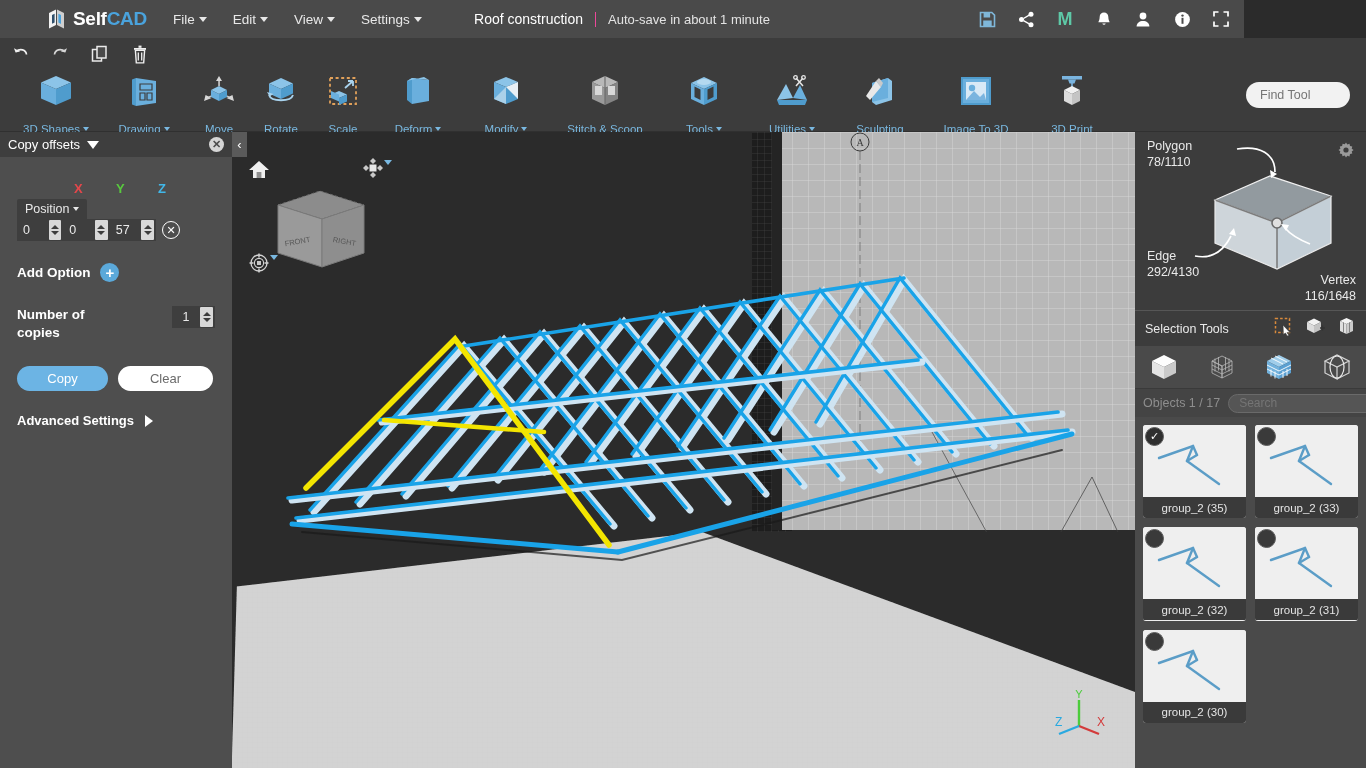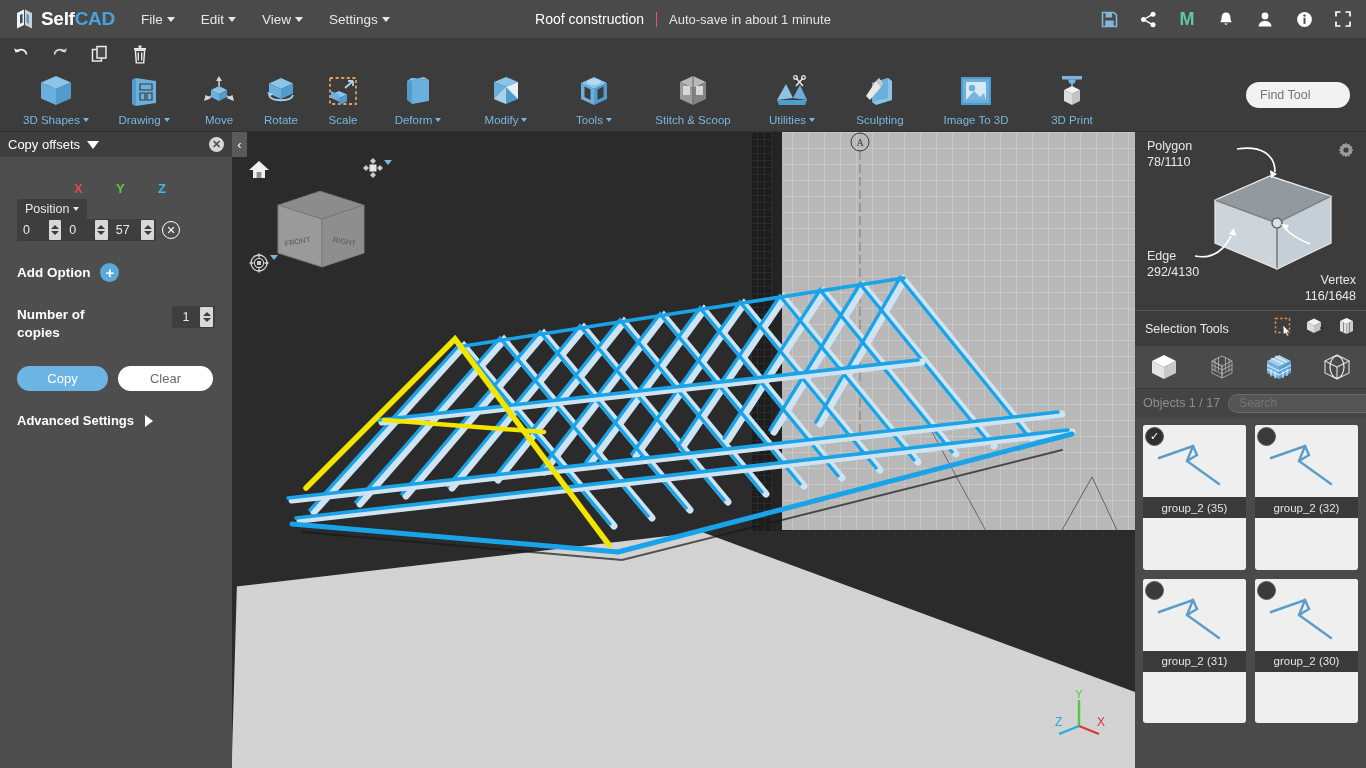--- a/index.html
+++ b/index.html
@@ -7,23 +7,23 @@
     width: 1366px; height: 768px;
     background: #2b2b2b;
     font-family: "Liberation Sans", sans-serif;
     overflow: hidden;
     -webkit-font-smoothing: antialiased;
   }
   #app { position: relative; width: 1366px; height: 768px; }
 
   
   .topbar {
-    position: absolute; left: 0; top: 0; width: 1366px; height: 38px;
+    position: absolute; left: 0; top: 0; width: 1244px; height: 38px;
     background: #4a4a4a;
-    display: flex; align-items: center;
+    display: flex; align-items: center; padding-left: 32px;
   }
   .logo-wrap { display: flex; align-items: center; margin-left: 15px; }
   .logo-mark {
     width: 22px; height: 22px; margin-right: 4px; position: relative;
   }
   .logo-text { font-size: 19px; font-weight: bold; color: #ffffff; letter-spacing: -0.3px; }
   .logo-text .cad { color: #4aa3dd; }
   .menu-items { display: flex; align-items: center; margin-left: 26px; gap: 26px; }
   .menu-item {
     font-size: 13.5px; color: #e8e8e8; cursor: pointer;
@@ -65,21 +65,21 @@
   }
   .tool {
     width: 62px; height: 62px; display: flex; flex-direction: column;
     align-items: center; justify-content: flex-start; cursor: pointer;
     padding-top: 4px; position: relative;
   }
   .tool.wide { width: 88px; }
   .tool .ic { height: 34px; display:flex; align-items:center; justify-content:center; }
   .tool .lbl {
     font-size: 11.5px; color: #79b8e0; white-space: nowrap;
-    display: flex; align-items: center; gap: 3px; margin-top: 6px;
+    display: flex; align-items: center; gap: 3px; margin-top: 15px;
   }
   .caret-sm {
     width: 0; height: 0; border-left: 3.5px solid transparent;
     border-right: 3.5px solid transparent; border-top: 4.5px solid #79b8e0;
   }
   .find-tool {
     position: absolute; right: 16px; top: 12px; width: 104px; height: 26px;
     background: #f2f2f2; border-radius: 13px; border: none;
     font-size: 12.5px; color: #9b9b9b; padding: 0 14px;
     font-family: "Liberation Sans", sans-serif; outline: none;
@@ -455,48 +455,48 @@
             <path d="M18 13 L30 8 L30 25 Z" fill="#e8eff5"></path>
             <path d="M6 25 L18 13 L18 30 Z" fill="#bcd9ec" opacity="0.8"></path>
           </svg>
       </span>
       <span class="lbl">
           <span>Modify</span>
           <i class="caret-sm"></i>
         </span>
     </div>
 
+    <div class="tool" style="width:110px">
+      <span class="ic">
+        <svg width="36" height="34" viewBox="0 0 36 34">
+            <path d="M5 8 L18 2 L31 8 L18 14 Z" fill="#b8b8b8"></path>
+            <path d="M5 8 L18 14 L18 31 L5 25 Z" fill="#9a9a9a"></path>
+            <path d="M31 8 L18 14 L18 31 L31 25 Z" fill="#848484"></path>
+            <path d="M8 12 h7 v9 h-7z M21 12 h7 v9 h-7z" fill="#d8d8d8"></path>
+            <path d="M18 2 v12 M18 14 v17" stroke="#6a6a6a" stroke-width="1.1"></path>
+          </svg>
+      </span>
+      <span class="lbl">Stitch &amp; Scoop</span>
+    </div>
+
     <div class="tool wide">
       <span class="ic">
         <svg width="36" height="34" viewBox="0 0 36 34">
             <path d="M5 9 L18 3 L31 9 L18 15 Z" fill="#8cc4e8"></path>
             <path d="M5 9 L18 15 L18 31 L5 25 Z" fill="#6aafdd"></path>
             <path d="M31 9 L18 15 L18 31 L31 25 Z" fill="#4f9ccd"></path>
             <path d="M8.5 12.5 L14.5 15.5 L14.5 26 L8.5 23 Z" fill="#3c3c3c"></path>
             <path d="M21.5 15.5 L27.5 12.5 L27.5 23 L21.5 26 Z" fill="#3c3c3c"></path>
             <ellipse cx="18" cy="8" rx="7" ry="3" fill="#b4d9f0"></ellipse>
           </svg>
       </span>
       <span class="lbl">
           <span>Tools</span>
           <i class="caret-sm"></i>
         </span>
-    </div>
-
-    <div class="tool" style="width:110px">
-      <span class="ic">
-        <svg width="36" height="34" viewBox="0 0 36 34">
-            <path d="M5 8 L18 2 L31 8 L18 14 Z" fill="#b8b8b8"></path>
-            <path d="M5 8 L18 14 L18 31 L5 25 Z" fill="#9a9a9a"></path>
-            <path d="M31 8 L18 14 L18 31 L31 25 Z" fill="#848484"></path>
-            <path d="M8 12 h7 v9 h-7z M21 12 h7 v9 h-7z" fill="#d8d8d8"></path>
-            <path d="M18 2 v12 M18 14 v17" stroke="#6a6a6a" stroke-width="1.1"></path>
-          </svg>
-      </span>
-      <span class="lbl">Stitch &amp; Scoop</span>
     </div>
 
     <div class="tool wide">
       <span class="ic">
         <svg width="36" height="34" viewBox="0 0 36 34">
             <path d="M3 26 L12 10 L19 24 Z" fill="#8cc4e8"></path>
             <path d="M19 24 L26 11 L33 26 Z" fill="#6aafdd"></path>
             <path d="M3 26 h30 l-2 5 H5 Z" fill="#4f9ccd"></path>
             <path d="M22 4 L29 12 M29 4 L22 12" stroke="#e8e8e8" stroke-width="1.5"></path>
             <circle cx="21.5" cy="3.5" r="1.8" fill="none" stroke="#e8e8e8" stroke-width="1.3"></circle>
@@ -935,20 +935,34 @@
               </g>
             </svg>
         </div>
         <div class="obj-check on">
             <span class="tick">✓</span>
           </div>
         <div class="obj-name">group_2 (35)</div>
       </div>
 
 
+      <div class="obj-card">
+        <div class="obj-thumb">
+          <svg width="96" height="62" viewBox="0 0 96 62">
+              <g stroke="#5b9dc7" stroke-width="2.4" fill="none" stroke-linecap="round">
+                <path d="M12 28 L46 16 L50 25"></path>
+                <path d="M46 16 L40 31"></path>
+                <path d="M40 31 L72 54"></path>
+                <path d="M50 25 L40 31"></path>
+              </g>
+            </svg>
+        </div>
+        <div class="obj-check"></div>
+        <div class="obj-name">group_2 (33)</div>
+      </div>
 
       <div class="obj-card">
         <div class="obj-thumb">
           <svg width="96" height="62" viewBox="0 0 96 62">
               <g stroke="#5b9dc7" stroke-width="2.4" fill="none" stroke-linecap="round">
                 <path d="M12 28 L46 16 L50 25"></path>
                 <path d="M46 16 L40 31"></path>
                 <path d="M40 31 L72 54"></path>
                 <path d="M50 25 L40 31"></path>
               </g>

